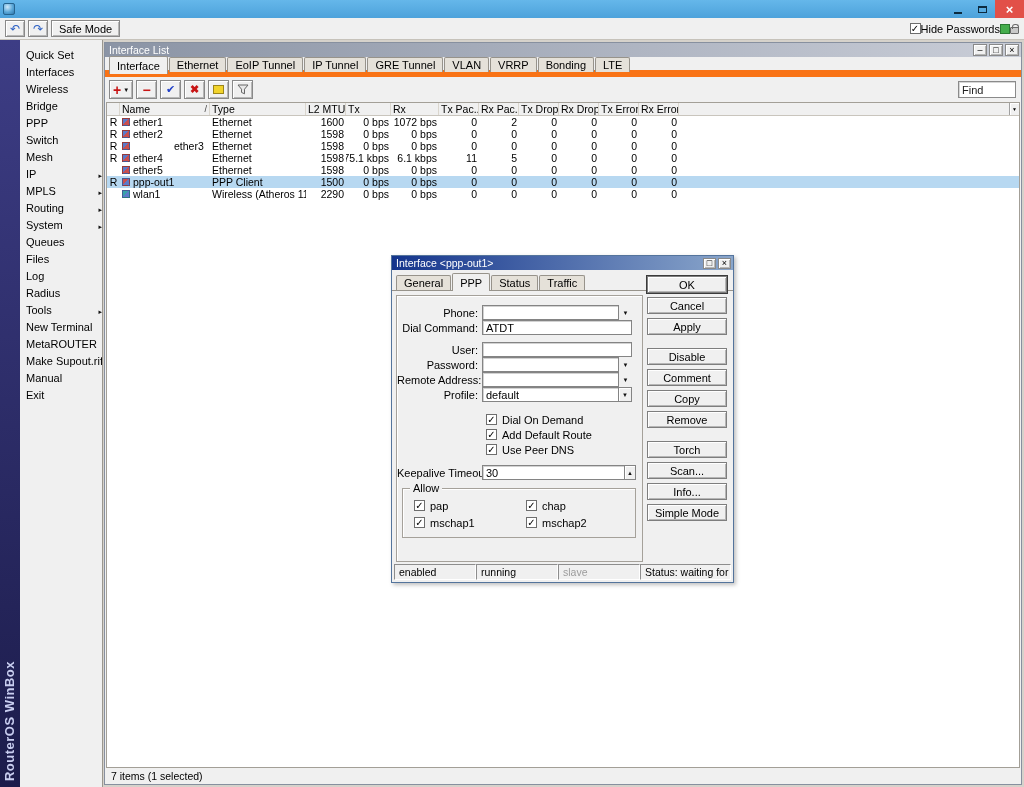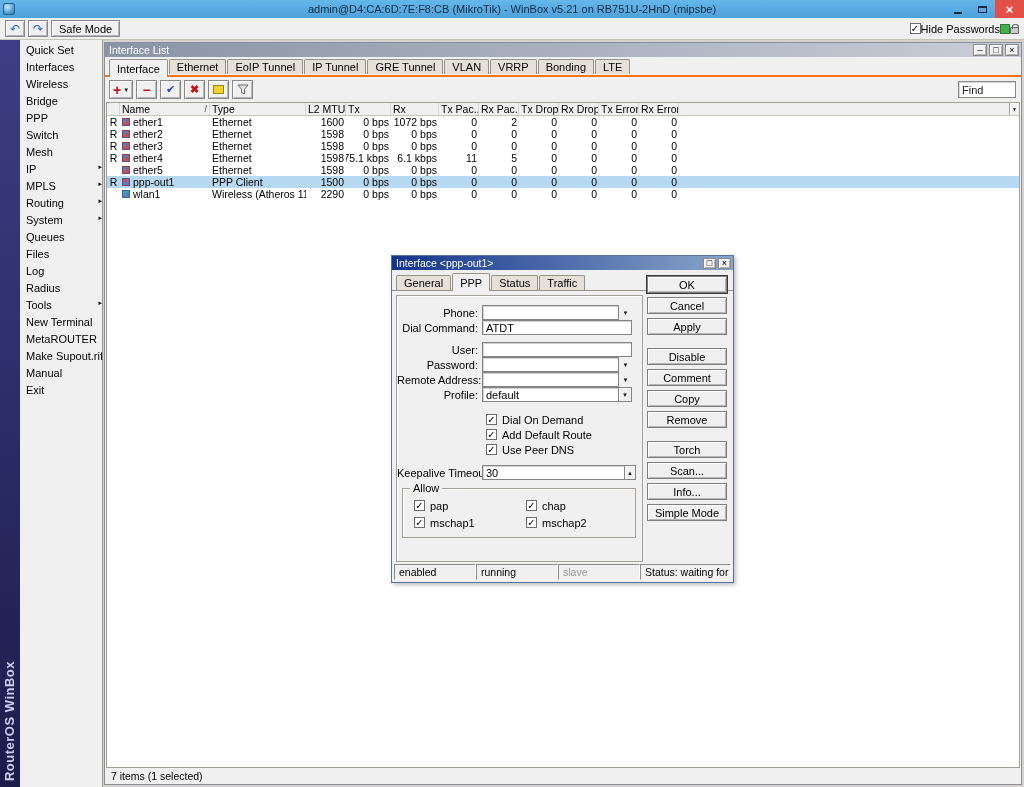--- a/index.html
+++ b/index.html
@@ -41,33 +41,33 @@
 .greensq{width:10px;height:10px;background:#44ad4c;border:1px solid #2a7a31}
 .lockic{width:9px;height:7px;background:#c9c9c9;border:1px solid #6a6a6a;border-radius:1px;position:relative;margin-top:4px}
 .lockic:before{content:'';position:absolute;left:1px;top:-4px;width:5px;height:4px;border:1px solid #6a6a6a;border-bottom:none;border-radius:3px 3px 0 0}
 
 
 .brandstrip{position:absolute;left:0;top:40px;bottom:0;width:20px;background:linear-gradient(#3d3d85,#1c1c4b)}
 .brandstrip span{position:absolute;bottom:6px;left:2px;writing-mode:vertical-rl;transform:rotate(180deg);color:#c9cef0;font-size:13px;font-weight:bold;letter-spacing:.5px;white-space:nowrap}
 
 
 .sidebar{position:absolute;left:20px;top:40px;bottom:0;width:83px;background:#f0f0f0;border-right:1px solid #9b978f;padding-top:4px;z-index:20}
-.side-item{height:17px;display:flex;align-items:flex-start;padding:0 0 0 6px}
+.side-item{height:17px;display:flex;align-items:flex-end;padding:0 0 0 6px}
 .side-item .lbl{flex:1;white-space:nowrap;overflow:hidden}
 .side-arrow{font-size:7px;color:#111}
 .side-arrow:after{content:'▸'}
 
 
 .mdi{position:absolute;left:103px;top:40px;right:0;bottom:0;background:#d6d2cb}
 .ifwin{position:absolute;left:1px;top:2px;right:2px;bottom:2px;border:1px solid #87909f;background:#f0f0f0;display:flex;flex-direction:column}
 .wtitle{height:14px;flex:none;background:linear-gradient(90deg,#8b94a5,#c9cdd7);display:flex;align-items:center;padding:0 2px;color:#fff;font-size:10.5px}
 .wtitle .wt{flex:1;padding-left:2px}
 .wbtn{width:14px;height:12px;margin-left:2px;display:flex;align-items:center;justify-content:center;font-size:9px;line-height:8px;color:#000;flex:none}
 
-.tabbar{flex:none;display:flex;align-items:flex-start;padding:2px 4px 0;border-bottom:2px solid #f97316;height:20px}
+.tabbar{flex:none;display:flex;align-items:center;padding:2px 4px 0;border-bottom:7px solid #f97316;height:20px}
 .tab{height:15px;padding:0 7px;display:flex;align-items:center;background:#e5e1d9;border:1px solid #97938b;border-bottom:none;border-radius:2px 2px 0 0;margin-right:1px;white-space:nowrap}
 .tab.active{height:18px;background:#f0f0f0;margin-bottom:-1px;position:relative;z-index:2}
 
 .ltoolbar{flex:none;display:flex;align-items:center;gap:3px;padding:3px 4px;position:relative;height:25px}
 .tbtn{height:19px;min-width:21px;display:inline-flex;align-items:center;justify-content:center;padding:0 3px;gap:2px}
 .ic-plus,.ic-minus{color:#c81414;font-weight:bold;font-size:14px;line-height:1}
 .ic-ok{color:#2140c8;font-size:11px;line-height:1}
 .ic-x{color:#c81414;font-size:11px;line-height:1;font-weight:bold}
 .smalldrop{font-size:6px;line-height:1;color:#111}
 .yellowic{width:11px;height:9px;background:#f1d32b;border:1px solid #9b851a}
@@ -125,21 +125,20 @@
 .scell{border:1px solid;border-color:#8d8d8d #fff #fff #8d8d8d;padding:1px 4px;white-space:nowrap;overflow:hidden;font-size:10.5px;flex:none}
 .scell.s1,.scell.s2,.scell.s3{width:82px}
 .scell.s4{flex:1}
 .scell.slave{color:#9c9c9c}
 </style>
 </head>
 <body>
 
 <div class="titlebar">
   <div class="appicon"></div>
-  <div class="apptitle">admin@D4:CA:6D:7E:F8:CB (MikroTik) - WinBox v5.21 on RB751U-2HnD (mipsbe)</div>
   <div class="winctl">
     <div class="wcbtn">
         <div class="gl-min"></div>
       </div>
     <div class="wcbtn">
         <div class="gl-max"></div>
       </div>
     <div class="wcbtn close i-close"></div>
   </div>
 </div>
@@ -345,21 +344,21 @@
             <div class="td num" style="width: 48px;">0 bps</div>
             <div class="td num" style="width: 40px;">0</div>
             <div class="td num" style="width: 40px;">0</div>
             <div class="td num" style="width: 40px;">0</div>
             <div class="td num" style="width: 40px;">0</div>
             <div class="td num" style="width: 40px;">0</div>
             <div class="td num" style="width: 40px;">0</div>
           </div>
           <div class="trow">
             <div class="td flagcell" style="width: 13px;">R</div>
-            <div class="td" style="width: 90px;">
+            <div class="td" style="width: 90px; gap: 41px;">
               <span class="ificon ethernet"></span>
               <span>ether3</span>
             </div>
             <div class="td" style="width: 96px;">Ethernet</div>
             <div class="td num" style="width: 40px;">1598</div>
             <div class="td num" style="width: 45px;">0 bps</div>
             <div class="td num" style="width: 48px;">0 bps</div>
             <div class="td num" style="width: 40px;">0</div>
             <div class="td num" style="width: 40px;">0</div>
             <div class="td num" style="width: 40px;">0</div>

